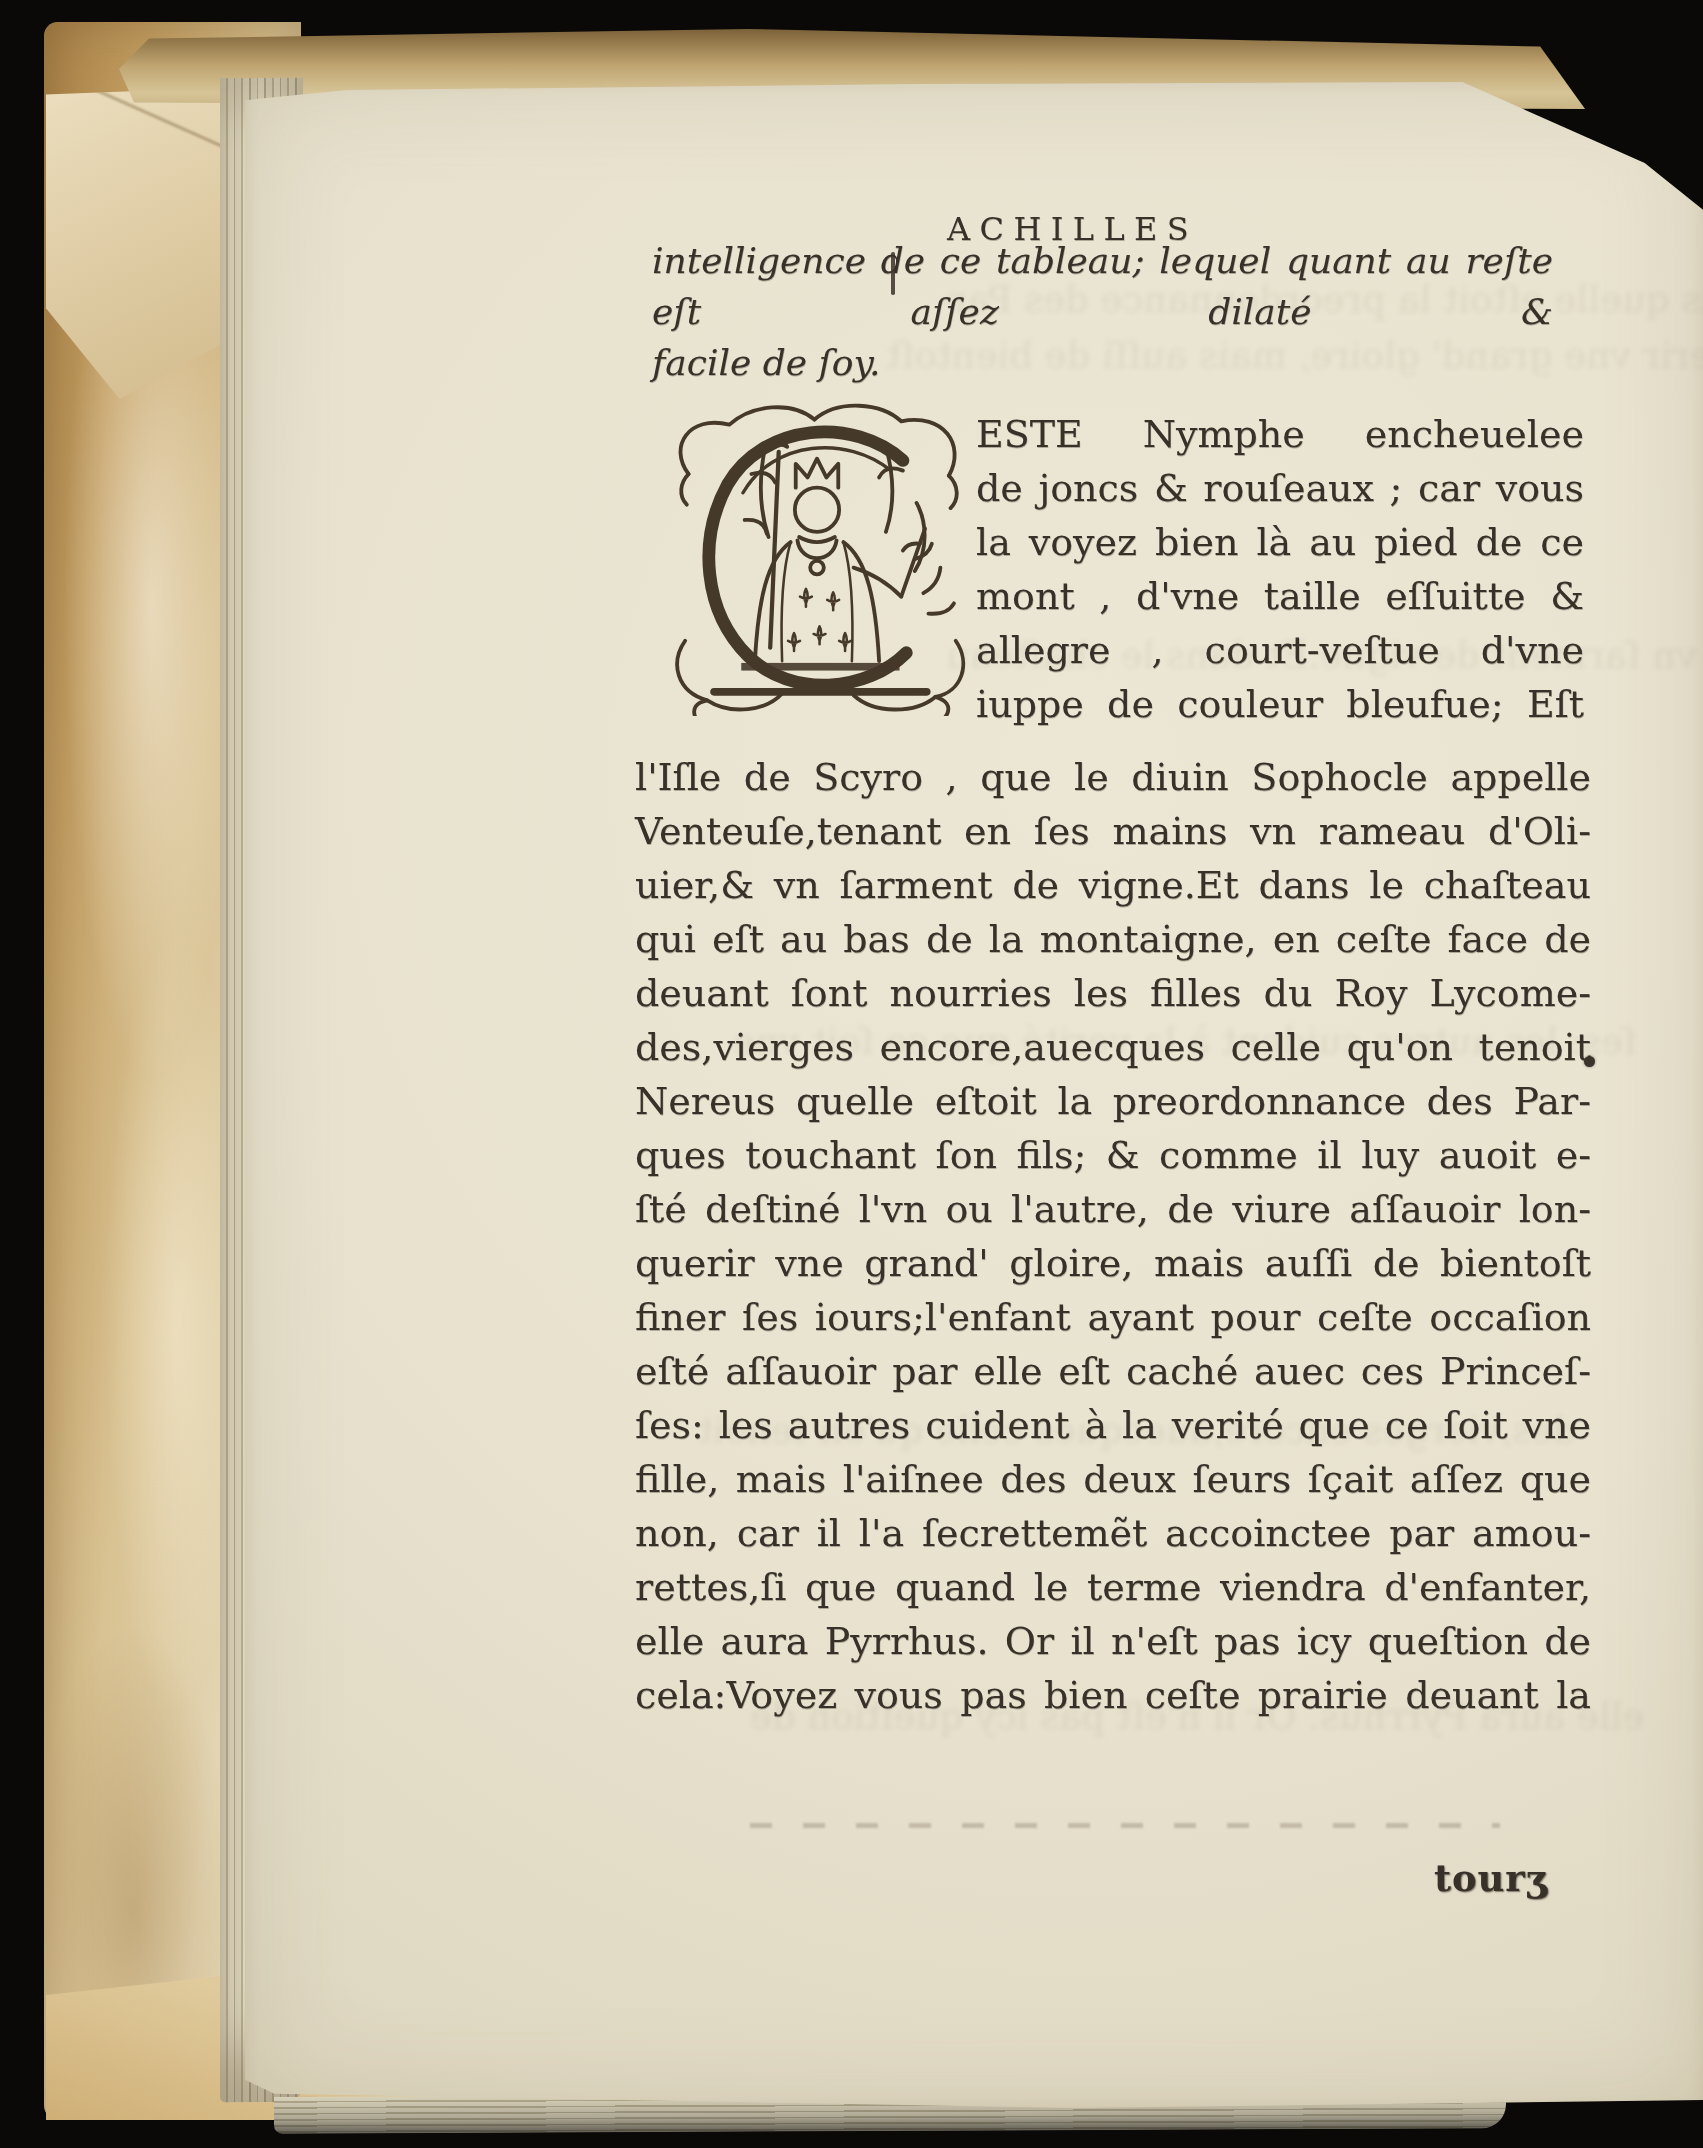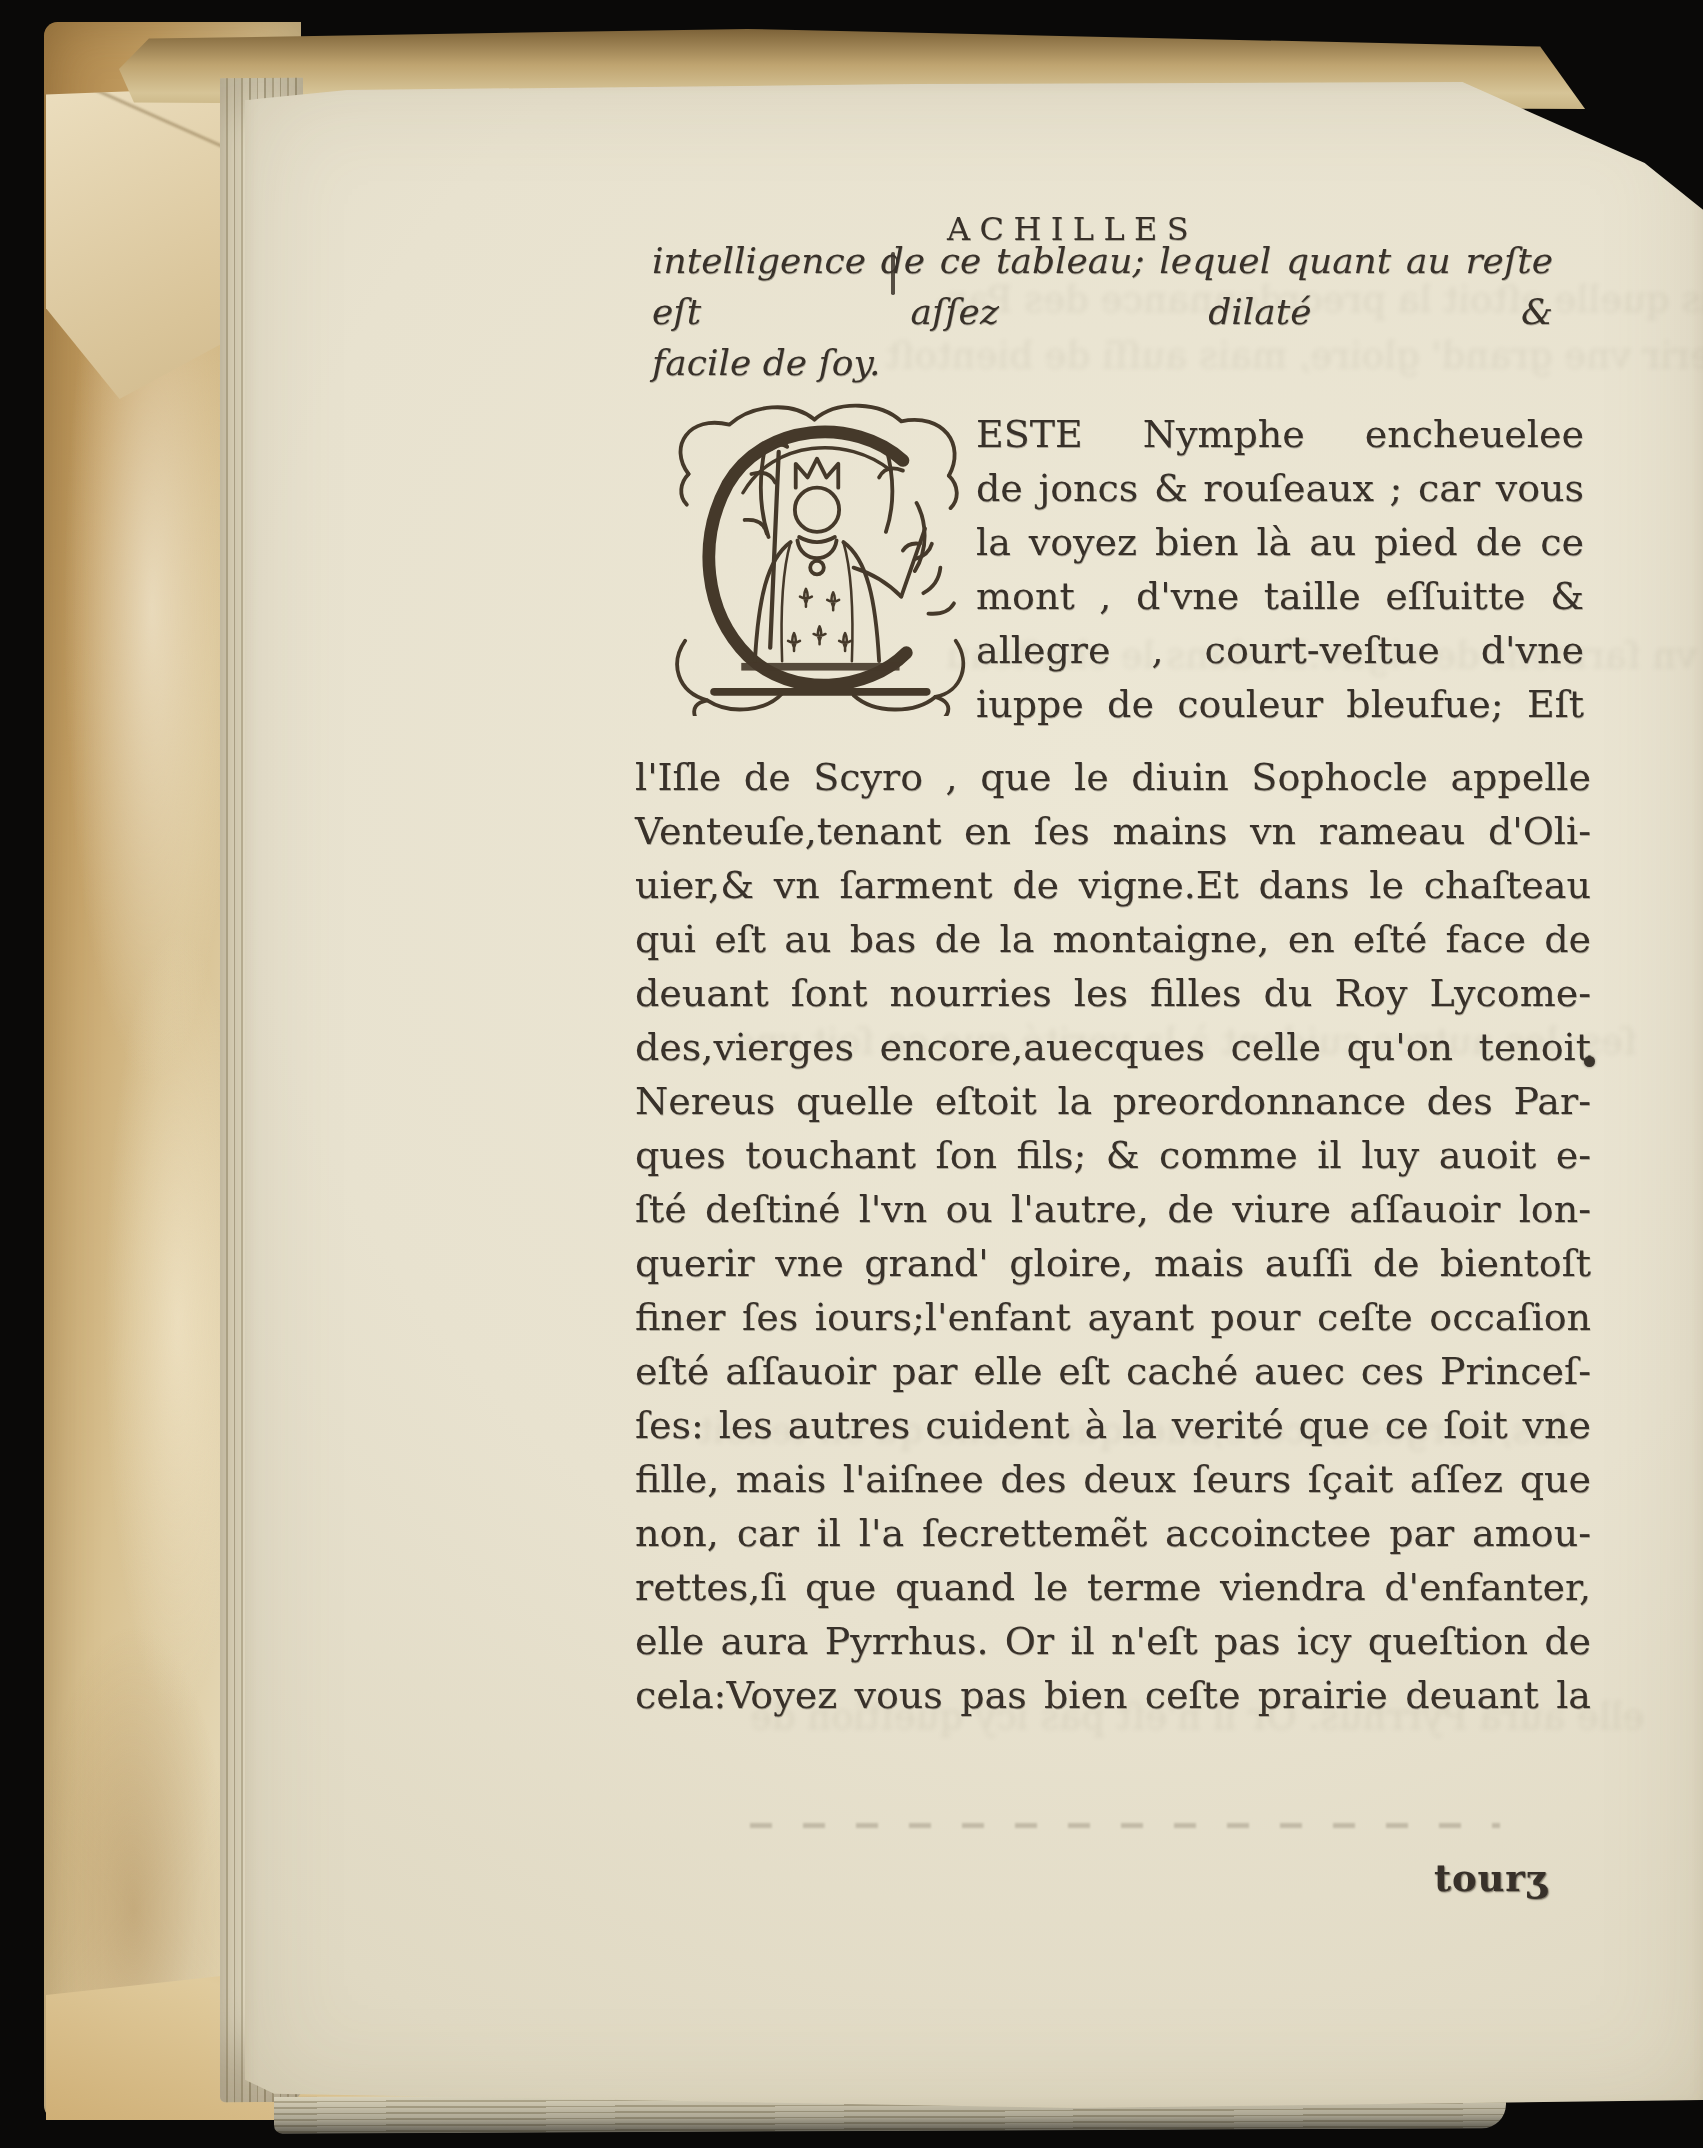--- a/index.html
+++ b/index.html
@@ -182,21 +182,21 @@
       <div class="tline">la voyez bien là au pied de ce</div>
       <div class="tline">mont , d'vne taille eſſuitte &amp;</div>
       <div class="tline">allegre , court-veſtue d'vne</div>
       <div class="tline">iuppe de couleur bleufue; Eſt</div>
     </div>
 
   <div class="ink para-full">
       <div class="tline">l'Iſle de Scyro , que le diuin Sophocle appelle</div>
       <div class="tline">Venteuſe,tenant en ſes mains vn rameau d'Oli-</div>
       <div class="tline">uier,&amp; vn ſarment de vigne.Et dans le chaſteau</div>
-      <div class="tline">qui eſt au bas de la montaigne, en eſté face de</div>
+      <div class="tline">qui eſt au bas de la montaigne, en ceſte face de</div>
       <div class="tline">deuant ſont nourries les filles du Roy Lycome-</div>
       <div class="tline">des,vierges encore,auecques celle qu'on tenoit</div>
       <div class="tline">Nereus quelle eſtoit la preordonnance des Par-</div>
       <div class="tline">ques touchant ſon fils; &amp; comme il luy auoit e-</div>
       <div class="tline">ſté deſtiné l'vn ou l'autre, de viure aſſauoir lon-</div>
       <div class="tline">querir vne grand' gloire, mais auſſi de bientoſt</div>
       <div class="tline">finer ſes iours;l'enfant ayant pour ceſte occaſion</div>
       <div class="tline">eſté aſſauoir par elle eſt caché auec ces Princeſ-</div>
       <div class="tline">ſes: les autres cuident à la verité que ce ſoit vne</div>
       <div class="tline">fille, mais l'aiſnee des deux ſeurs ſçait aſſez que</div>

